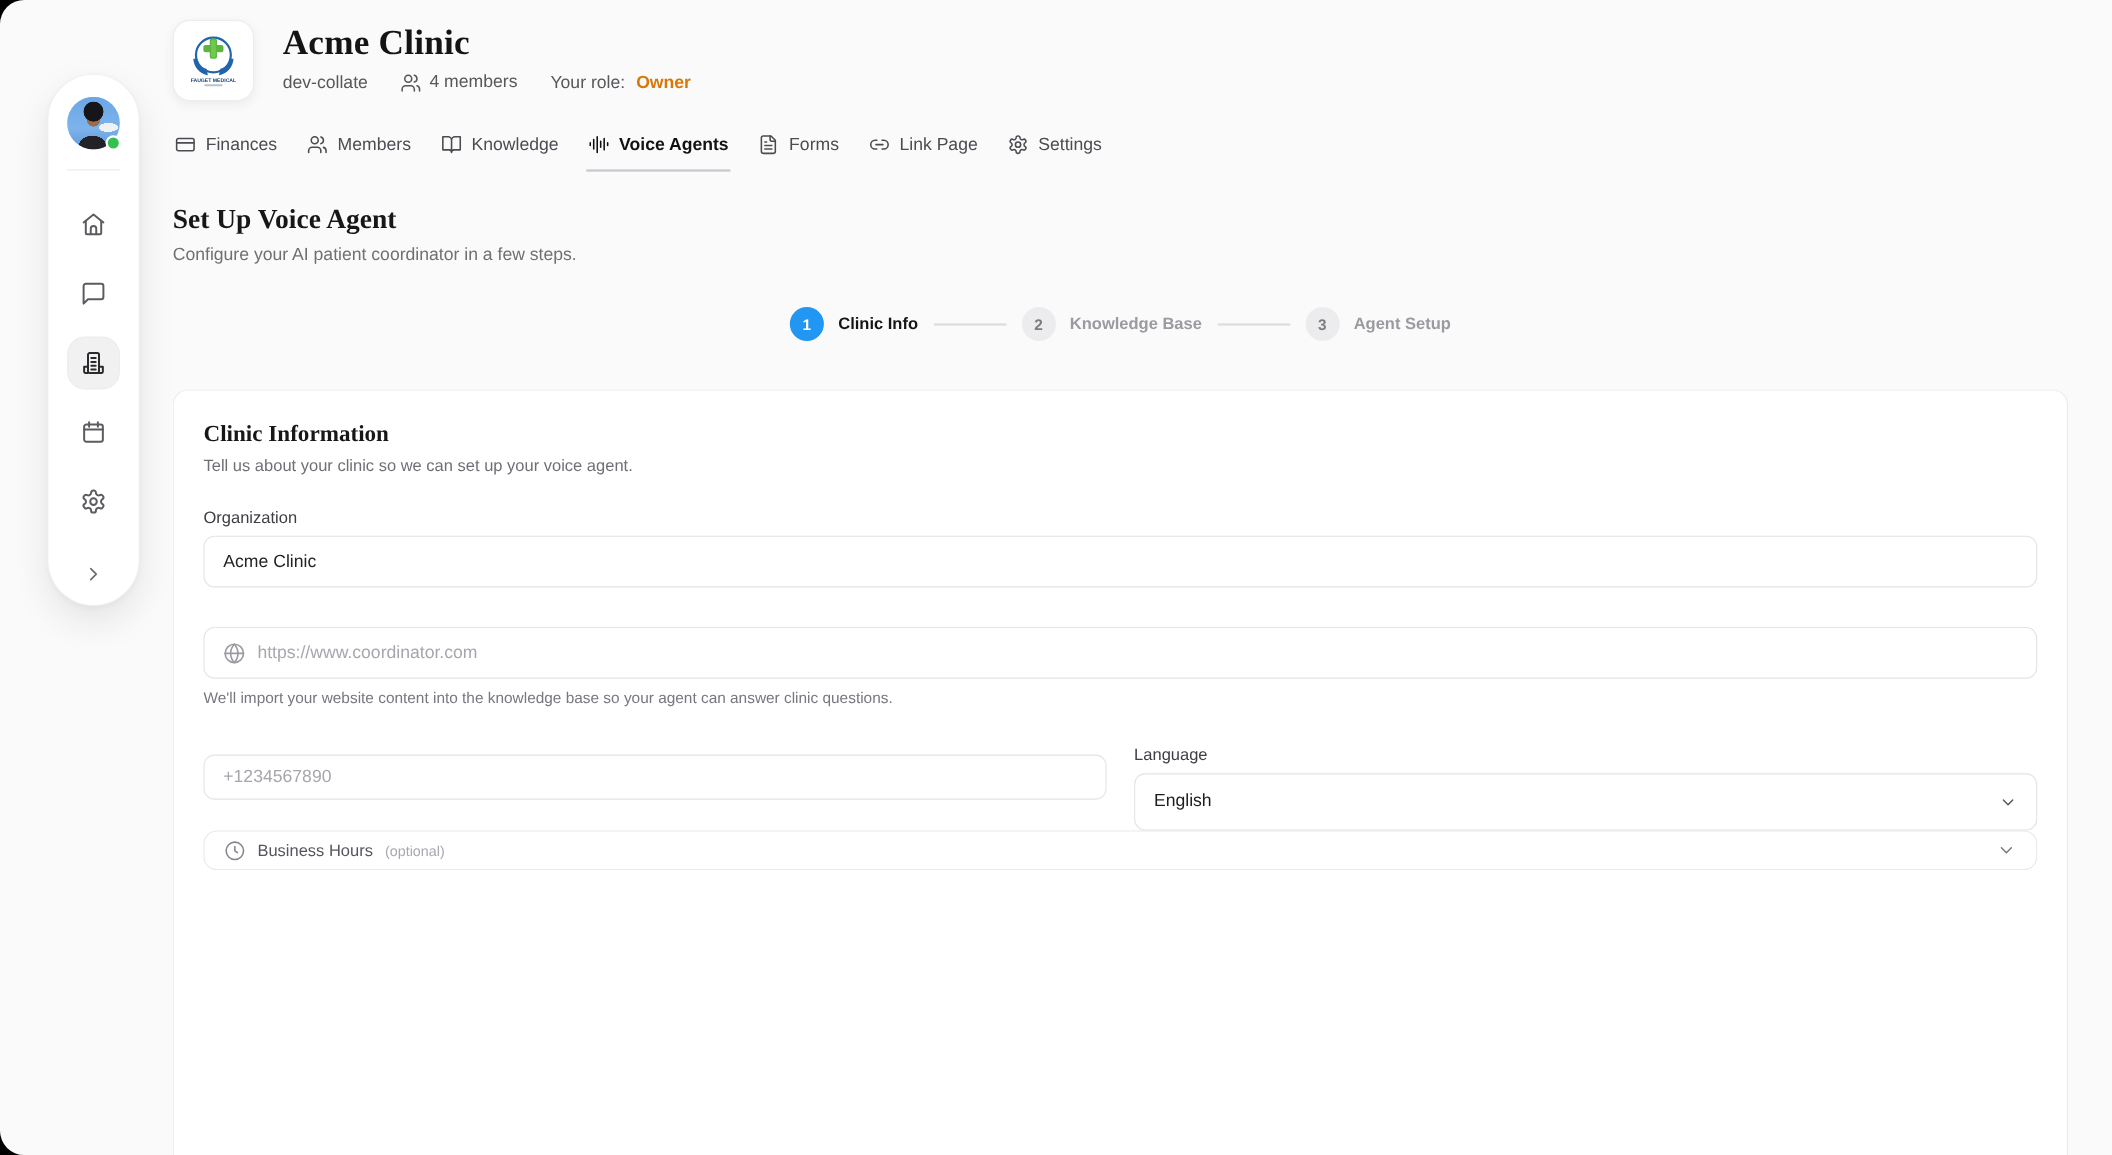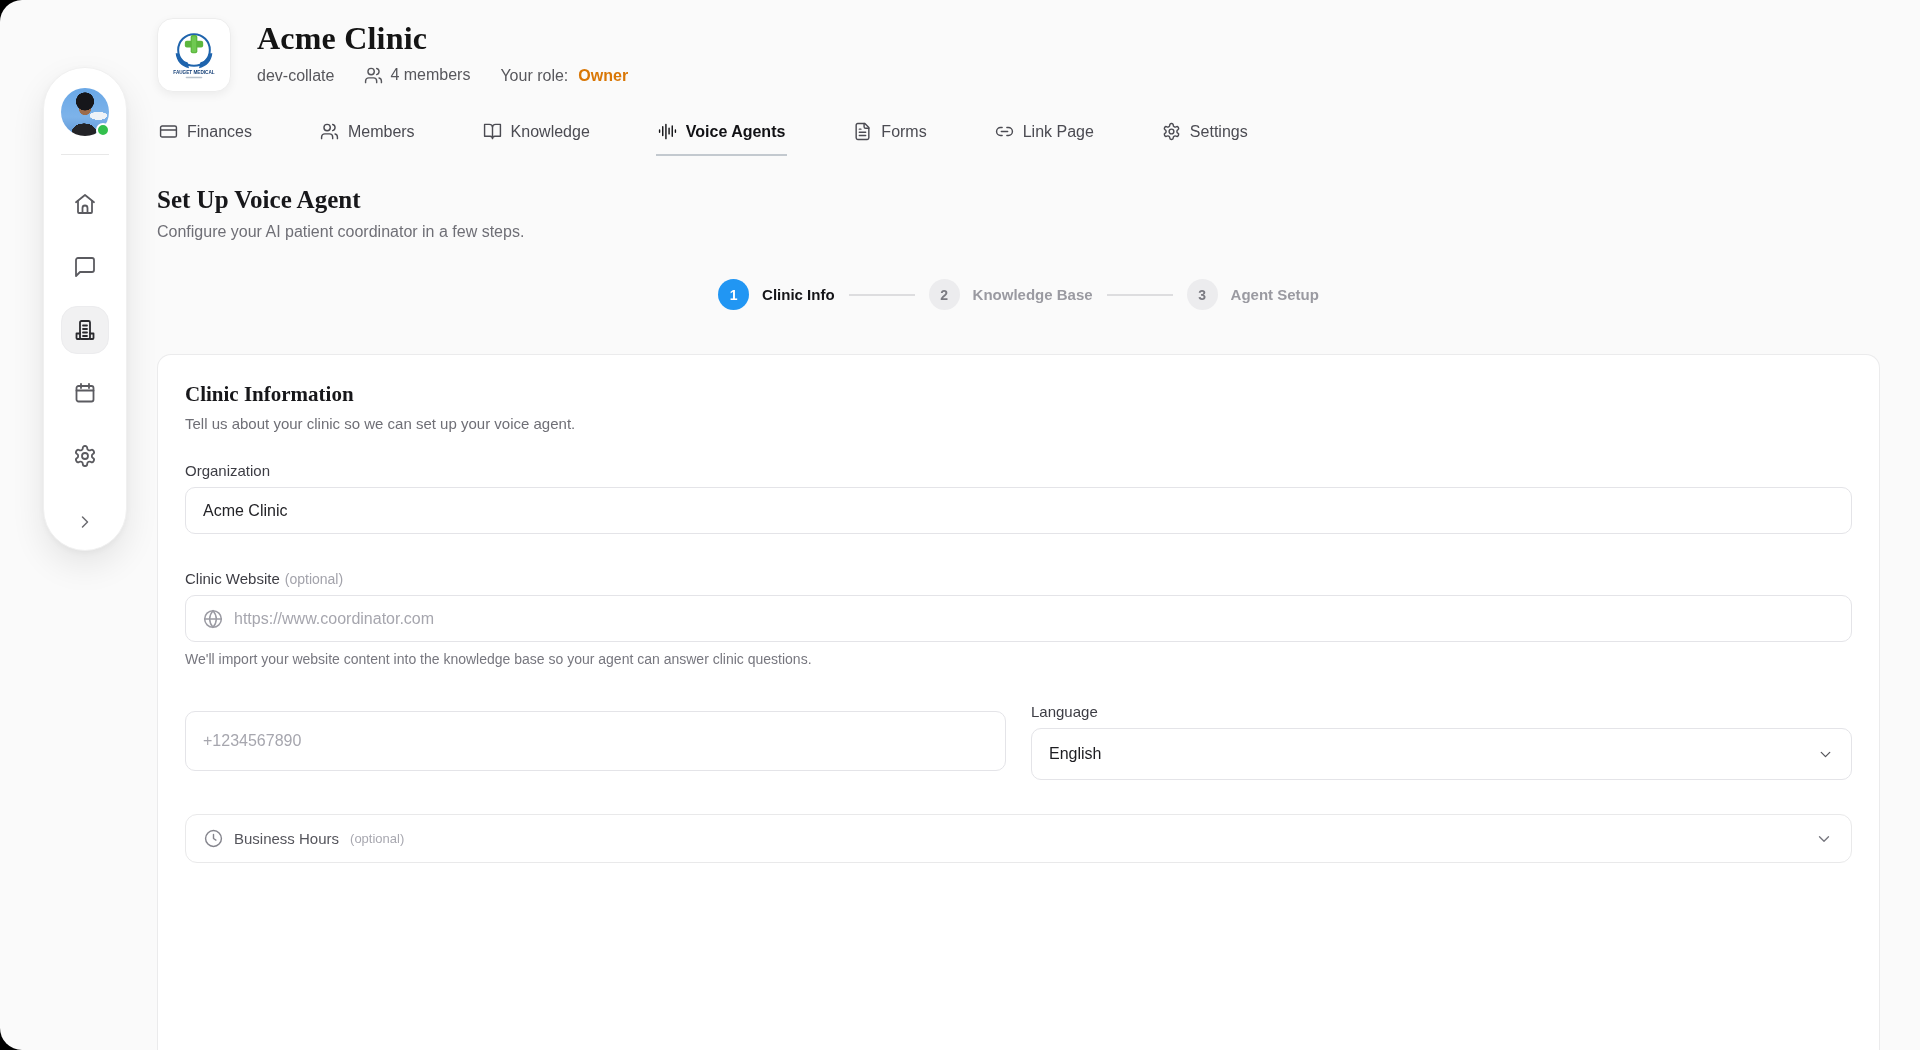--- a/index.html
+++ b/index.html
@@ -62,21 +62,21 @@
   .org-title {
     font-family:"Liberation Serif", serif; font-weight:700;
     font-size:32px; color:#141414; letter-spacing:.2px; margin-top:2px;
   }
   .org-meta { display:flex; align-items:center; gap:10px; margin-top:9px; font-size:16px; color:#57575c; }
   .org-meta .sep { width:10px; }
   .members { display:flex; align-items:flex-start; gap:7px; color:#57575c; }
   .role-owner { color:#d97706; font-weight:700; }
 
   
-  .tabs { display:flex; gap:64px; margin-top:26px; }
+  .tabs { display:flex; gap:23px; margin-top:26px; }
   .tab {
     display:flex; align-items:center; gap:9px; padding:4px 2px 13px;
     font-size:16px; color:#4b4b52; cursor:pointer; border-bottom:2px solid transparent;
   }
   .tab.active { color:#111114; font-weight:700; border-bottom:2px solid #c3c9cf; }
 
   
   .page-title {
     font-family:"Liberation Serif", serif; font-weight:700;
     font-size:25px; color:#17171a; margin-top:30px;
@@ -124,21 +124,21 @@
     display:flex; align-items:center; justify-content:space-between;
     padding:0 17px; font-size:16px; color:#1d1d21; cursor:pointer;
   }
   .select .chev { color:#55555b; }
 
   .group-org { margin-top:30px; }
   .group { margin-top:36px; }
   .two-col { display:grid; grid-template-columns:1fr 1fr; column-gap:25px; margin-top:36px; }
 
   .bh-toggle {
-    margin-top:34px; height:49px; border:1px solid #e9e9ea; border-radius:12px;
+    height:36px; border:1px solid #e9e9ea; border-radius:12px;
     display:flex; align-items:center; padding:0 18px; gap:11px;
     background:#fff; cursor:pointer;
   }
   .bh-label { font-size:15px; color:#55555c; font-weight:500; }
   .bh-opt { font-size:13px; color:#a8a8b0; }
   .bh-chev { margin-left:auto; color:#77777f; }
   .clock-icon { color:#85858d; }
 </style>
 </head>
 <body>
@@ -300,37 +300,34 @@
       <p class="card-sub">Tell us about your clinic so we can set up your voice agent.</p>
 
       <div class="group-org">
         <div class="field-label">Organization</div>
         <div class="text-input">
           <span>Acme Clinic</span>
         </div>
       </div>
 
       <div class="group">
-        <div class="field-label">
-          <span>Clinic Website</span><span class="opt">(optional)</span>
-        </div>
         <div class="text-input">
           <svg class="ic field-icon" width="20" height="20" viewBox="0 0 24 24">
             <circle cx="12" cy="12" r="10"></circle>
               <path d="M2 12h20"></path>
               <path d="M12 2a15.3 15.3 0 0 1 4 10 15.3 15.3 0 0 1-4 10 15.3 15.3 0 0 1-4-10 15.3 15.3 0 0 1 4-10z"></path>
           </svg>
           <span class="ph">https://www.coordinator.com</span>
         </div>
         <div class="help">We'll import your website content into the knowledge base so your agent can answer clinic questions.</div>
       </div>
 
       <div class="two-col">
         <div>
-          <div class="text-input" style="height:60px;">
+          <div class="text-input" style="height:41px;">
             <span class="ph">+1234567890</span>
           </div>
         </div>
         <div>
           <div class="field-label">Language</div>
           <div class="select" style="height:52px;">
             <span>English</span>
             <svg class="ic chev" width="17" height="17" viewBox="0 0 24 24">
                 <path d="m6 9 6 6 6-6"></path>
               </svg>

